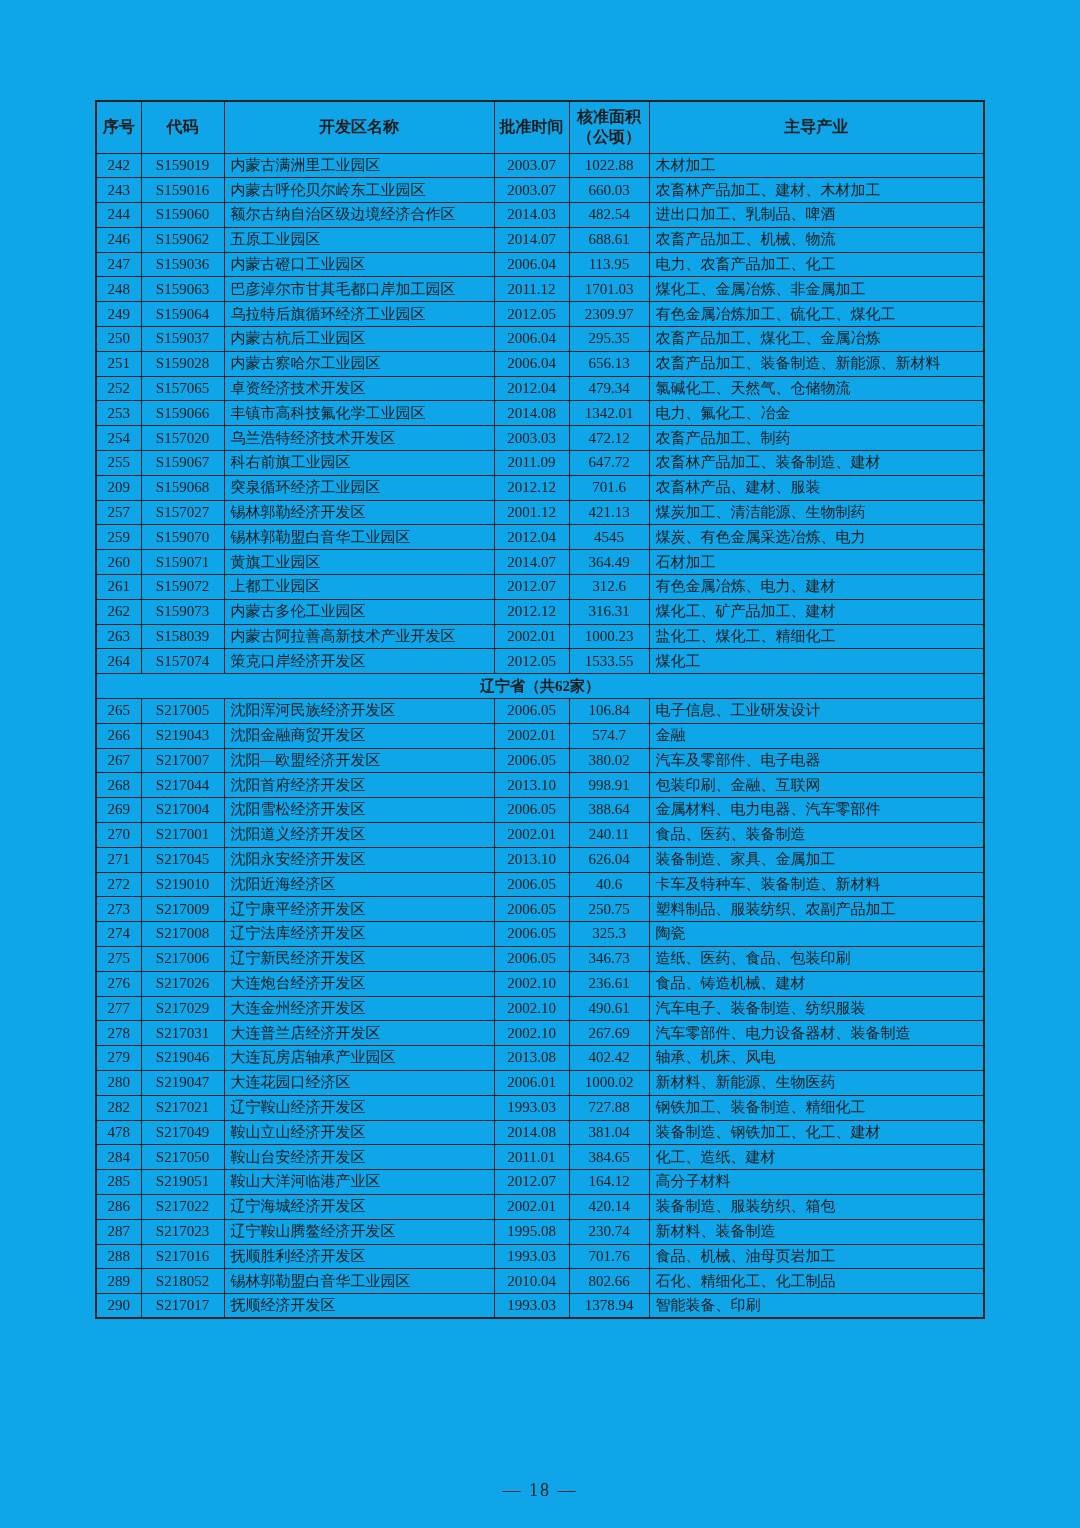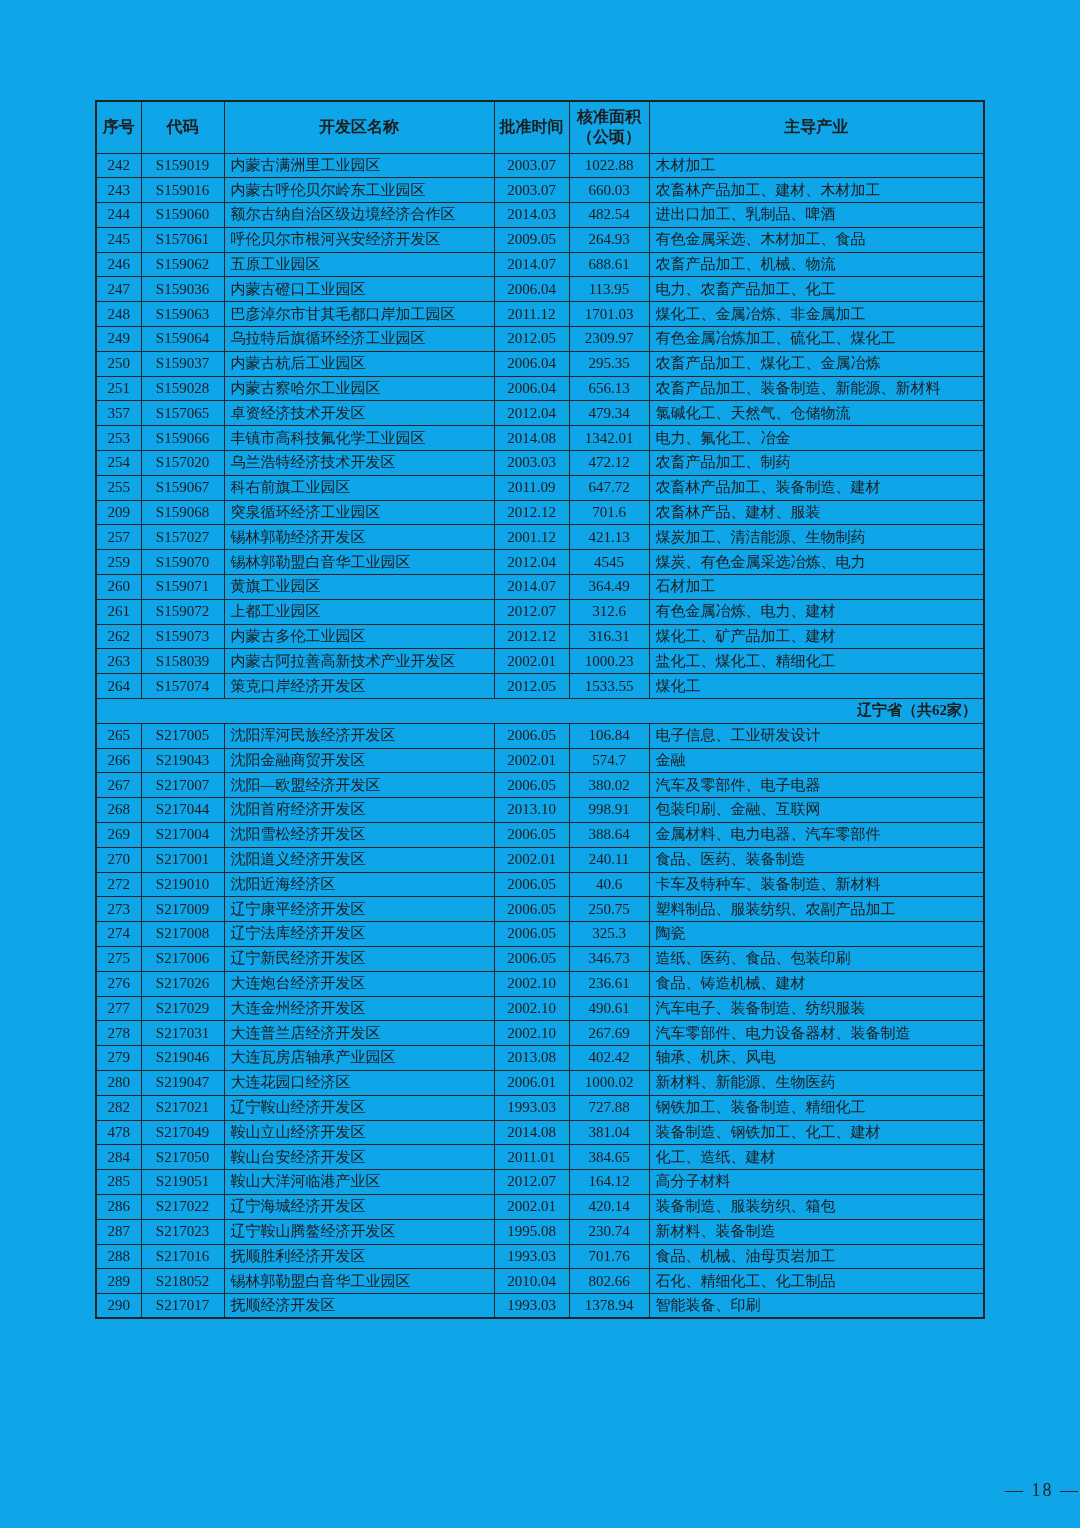--- a/index.html
+++ b/index.html
@@ -50,29 +50,29 @@
     line-height: 1.15;
     padding: 1px 6px;
     white-space: nowrap;
     vertical-align: middle;
   }
   td.c { text-align: center; }
   td.l { text-align: left; }
   td.section {
     font-weight: bold;
     font-size: 16px;
-    text-align: right;
+    text-align: center;
     padding-left: 6px;
   }
   .footer {
     position: absolute;
     left: 0;
     width: 100%;
     top: 1480px;
-    text-align: right;
+    text-align: center;
     font-size: 18px;
     color: #222;
     letter-spacing: 2px;
     font-family: Liberation Serif, serif;
   }
 </style>
 </head>
 <body>
 
 <div class="page">
@@ -116,28 +116,20 @@
         </tr>
         <tr>
           <td class="c">244</td>
           <td class="c">S159060</td>
           <td class="l">额尔古纳自治区级边境经济合作区</td>
           <td class="c">2014.03</td>
           <td class="c">482.54</td>
           <td class="l">进出口加工、乳制品、啤酒</td>
         </tr>
         <tr>
-          <td class="c">245</td>
-          <td class="c">S157061</td>
-          <td class="l">呼伦贝尔市根河兴安经济开发区</td>
-          <td class="c">2009.05</td>
-          <td class="c">264.93</td>
-          <td class="l">有色金属采选、木材加工、食品</td>
-        </tr>
-        <tr>
           <td class="c">246</td>
           <td class="c">S159062</td>
           <td class="l">五原工业园区</td>
           <td class="c">2014.07</td>
           <td class="c">688.61</td>
           <td class="l">农畜产品加工、机械、物流</td>
         </tr>
         <tr>
           <td class="c">247</td>
           <td class="c">S159036</td>
@@ -172,21 +164,21 @@
         </tr>
         <tr>
           <td class="c">251</td>
           <td class="c">S159028</td>
           <td class="l">内蒙古察哈尔工业园区</td>
           <td class="c">2006.04</td>
           <td class="c">656.13</td>
           <td class="l">农畜产品加工、装备制造、新能源、新材料</td>
         </tr>
         <tr>
-          <td class="c">357</td>
+          <td class="c">252</td>
           <td class="c">S157065</td>
           <td class="l">卓资经济技术开发区</td>
           <td class="c">2012.04</td>
           <td class="c">479.34</td>
           <td class="l">氯碱化工、天然气、仓储物流</td>
         </tr>
         <tr>
           <td class="c">253</td>
           <td class="c">S159066</td>
           <td class="l">丰镇市高科技氟化学工业园区</td>
@@ -317,20 +309,28 @@
           <td class="c">388.64</td>
           <td class="l">金属材料、电力电器、汽车零部件</td>
         </tr>
         <tr>
           <td class="c">270</td>
           <td class="c">S217001</td>
           <td class="l">沈阳道义经济开发区</td>
           <td class="c">2002.01</td>
           <td class="c">240.11</td>
           <td class="l">食品、医药、装备制造</td>
+        </tr>
+        <tr>
+          <td class="c">271</td>
+          <td class="c">S217045</td>
+          <td class="l">沈阳永安经济开发区</td>
+          <td class="c">2013.10</td>
+          <td class="c">626.04</td>
+          <td class="l">装备制造、家具、金属加工</td>
         </tr>
         <tr>
           <td class="c">272</td>
           <td class="c">S219010</td>
           <td class="l">沈阳近海经济区</td>
           <td class="c">2006.05</td>
           <td class="c">40.6</td>
           <td class="l">卡车及特种车、装备制造、新材料</td>
         </tr>
         <tr>

